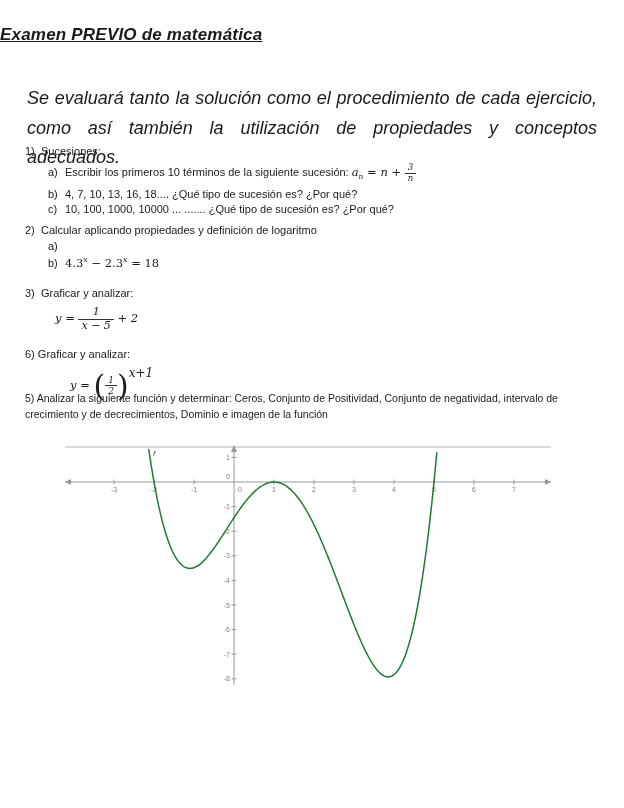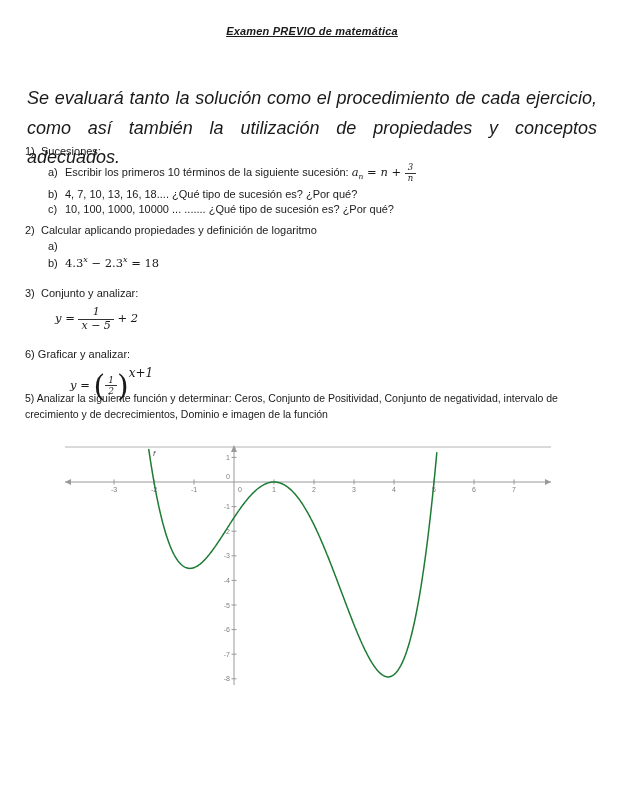--- a/index.html
+++ b/index.html
@@ -3,22 +3,22 @@
 <meta charset="utf-8">
 <style>
   html,body{margin:0;padding:0;background:#e8e8e8;}
   .page{
     position:relative;width:624px;height:808px;background:#ffffff;
     font-family:"Liberation Sans",sans-serif;color:#1a1a1a;overflow:hidden;
     margin:0 auto;
   }
   .abs{position:absolute;}
   .title{
-    width:100%;text-align:center;font-weight:bold;font-style:italic;
-    font-size:11px;text-decoration:underline;letter-spacing:.2px;
+    width:100%;text-align:left;font-weight:bold;font-style:italic;
+    font-size:17px;text-decoration:underline;letter-spacing:.2px;
   }
   .intro{
     left:27px;right:27px;text-align:justify;font-style:italic;
     font-size:18px;line-height:1.65;
   }
   .row{display:flex;align-items:baseline;font-size:11px;}
   .n1{width:16px;flex:none;}
   .sub{margin-left:23px;}
   .n2{width:17px;flex:none;}
   .mi{font-family:"DejaVu Serif",serif;font-style:italic;}
@@ -87,21 +87,21 @@
       <span class="n2">b)</span>
       <span class="math2">
         <span>4.3</span><span class="exp2">x</span><span> − 2.3</span><span class="exp2">x</span><span> = 18</span>
       </span>
     </div>
   </div>
 
   <div class="abs" style="top:287px;left:25px;">
     <div class="row">
       <span class="n1">3)</span>
-      <span>Conjunto y analizar:</span>
+      <span>Graficar y analizar:</span>
     </div>
     <div class="eq" style="margin:7px 0 0 30px;">
       <span class="mi">y = </span><span class="frac f11"><span class="num">1</span><span class="den">x − 5</span></span><span class="mi"> + 2</span>
     </div>
   </div>
 
   <div class="abs" style="top:348px;left:25px;">
     <div class="row">
       <span>6) Graficar y analizar:</span>
     </div>

